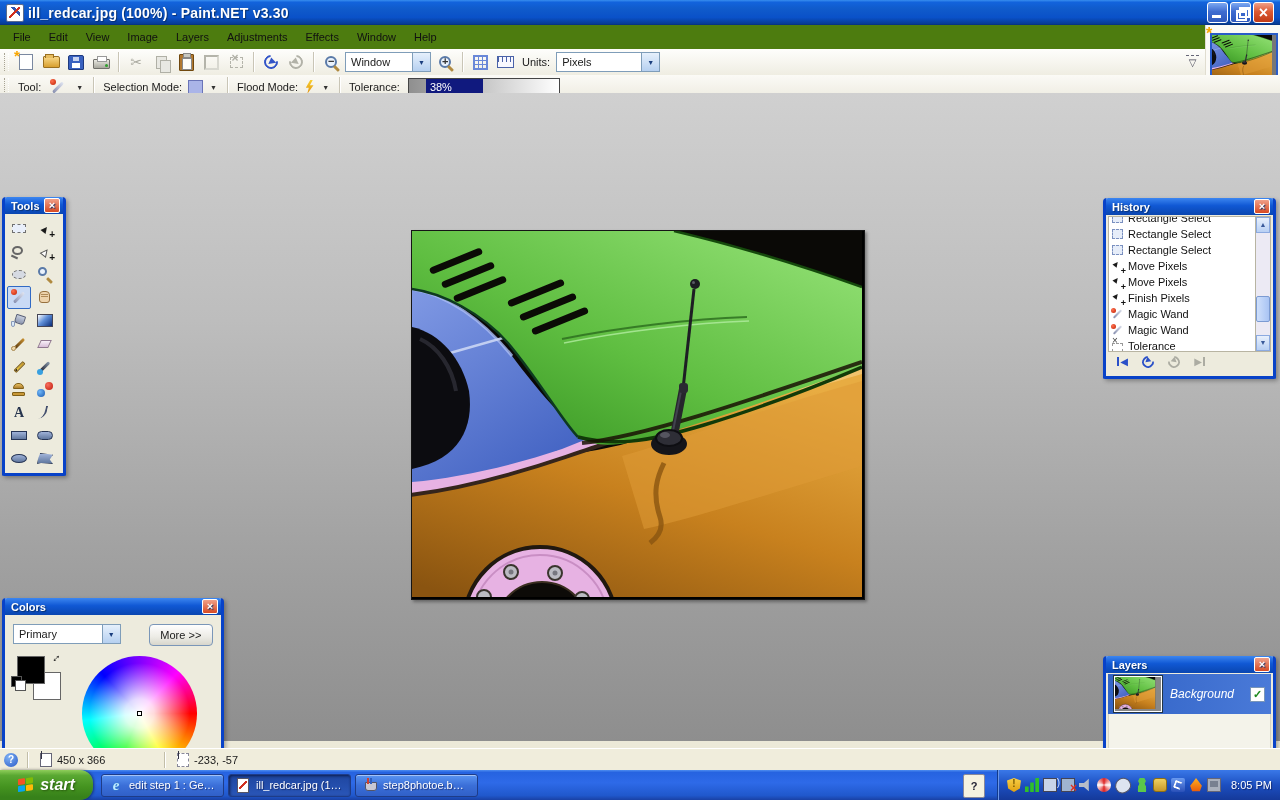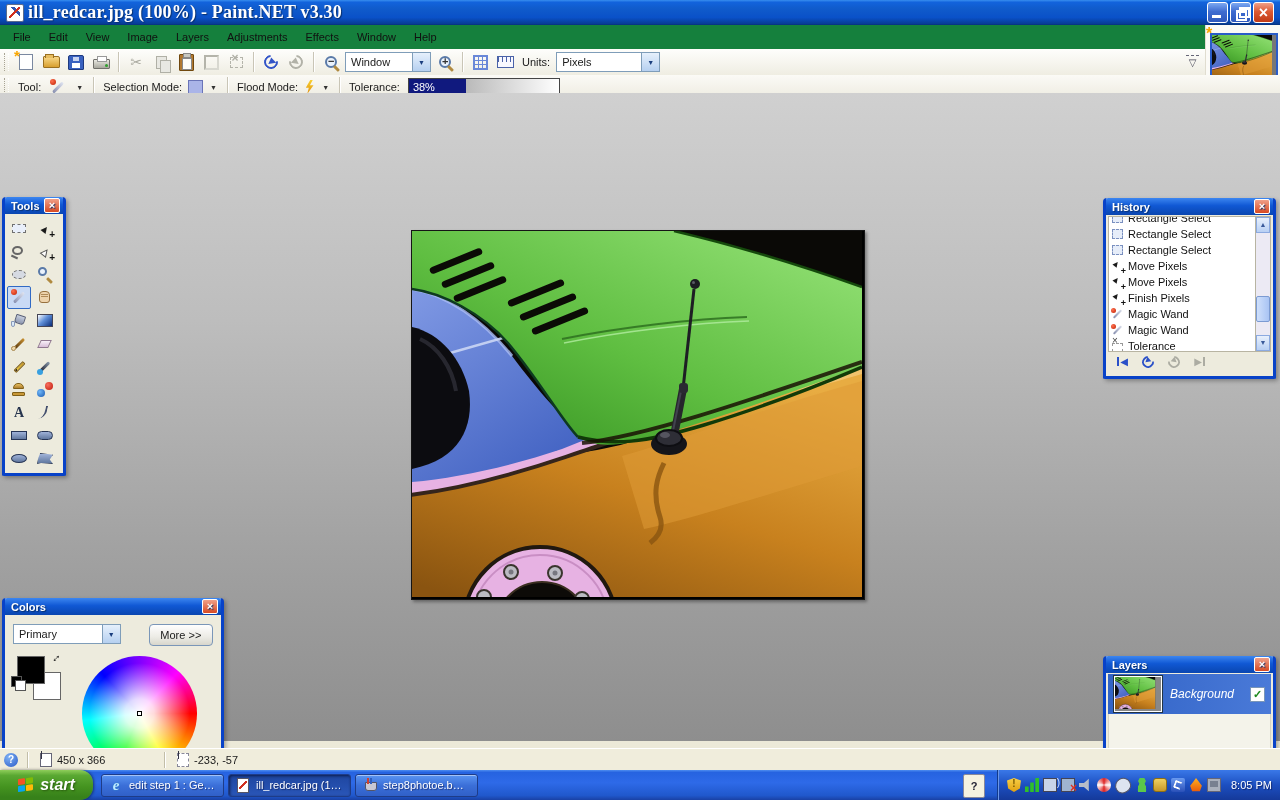--- a/index.html
+++ b/index.html
@@ -7,31 +7,31 @@
           font-family:"Liberation Sans",sans-serif;font-size:11px;color:#1a1a1a;
           background:#ECE9D8;}
   
   .titlebar{position:absolute;left:0;top:0;width:1280px;height:25px;
     background:linear-gradient(180deg,#388EEF 0%,#1263DC 9%,#105BCB 35%,#0A51C8 70%,#073B93 96%,#062F75 100%);
     background-color:#0A51C8;display:flex;align-items:center;padding:0 4px;box-sizing:border-box;}
   .appicon{width:16px;height:16px;position:relative;margin:0 4px 0 2px;background:#fff;border:1px solid #5A6B8C;border-radius:2px;}
   .appicon::after{content:"";position:absolute;left:2px;top:2px;width:11px;height:11px;
     background:linear-gradient(135deg,transparent 42%,#D03020 42%,#D03020 58%,transparent 58%),
                linear-gradient(45deg,transparent 55%,#3055B0 55%,#3055B0 75%,transparent 75%);}
-  .title-text{color:#fff;font-weight:bold;font-size:18px;text-shadow:1px 1px 1px #08306E;letter-spacing:.2px;font-family:Liberation Serif, serif;}
+  .title-text{color:#fff;font-weight:bold;font-size:14px;text-shadow:1px 1px 1px #08306E;letter-spacing:.2px;}
   .winbtns{margin-left:auto;display:flex;gap:2px;padding-right:2px;}
   .winbtn{width:21px;height:21px;border-radius:3px;border:1px solid #fff;box-sizing:border-box;
     background:linear-gradient(180deg,#7CA9F2,#3E6CD0 45%,#2E58BC);position:relative;}
   .winbtn.close{background:linear-gradient(180deg,#F0A088,#DC5A34 45%,#C03A16);}
   .winbtn.min::after{content:"";position:absolute;left:4px;bottom:4px;width:9px;height:3px;background:#fff;}
   .winbtn.restore::after{content:"";position:absolute;left:5px;top:7px;width:7px;height:6px;border:2px solid #fff;border-top-width:3px;}
   .winbtn.restore::before{content:"";position:absolute;left:8px;top:4px;width:7px;height:6px;border:2px solid #fff;border-top-width:3px;}
   .winbtn.close::after{content:"×";position:absolute;left:0;top:-1px;width:100%;text-align:center;color:#fff;font-size:16px;font-weight:bold;line-height:21px;}
   
-  .menubar{position:absolute;left:0;top:25px;width:1280px;height:24px;background:#15803d;display:flex;align-items:center;padding-left:4px;box-sizing:border-box;}
+  .menubar{position:absolute;left:0;top:25px;width:1280px;height:24px;background:#4d7c0f;display:flex;align-items:center;padding-left:4px;box-sizing:border-box;}
   .menu-item{padding:0 9px;line-height:24px;color:#111;}
   .toolbar{position:absolute;left:0;top:49px;width:1205px;height:26px;
     background:linear-gradient(180deg,#FEFEFC,#EFEDE2);display:flex;align-items:center;gap:3px;padding-left:4px;box-sizing:border-box;}
   .grip{width:3px;height:18px;border-left:1px dotted #A8A494;border-right:1px dotted #fff;margin-right:3px;}
   .tsep{width:1px;height:20px;background:#C9C5B6;margin:0 3px;box-shadow:1px 0 0 #fff;}
   .tbi{width:22px;height:22px;display:flex;align-items:center;justify-content:center;position:relative;}
   .tbi span{position:relative;display:block;}
   .tb-new span{width:12px;height:14px;background:#fff;border:1px solid #7A88A0;}
   .tb-new span::after{content:"*";position:absolute;top:-8px;left:-6px;color:#F8A600;font-size:15px;font-weight:bold;}
   .tb-open span{width:15px;height:10px;background:linear-gradient(#F8D888,#D8A030);border:1px solid #9A7020;border-radius:1px 2px 1px 1px;}
@@ -438,21 +438,21 @@
     <span class="lbl">Selection Mode:</span>
     <div class="swatch-sel"></div>
     <span class="dd-arrow">▼</span>
     <div class="tsep"></div>
     <span class="lbl">Flood Mode:</span>
     <div class="bolt"></div>
     <span class="dd-arrow">▼</span>
     <div class="tsep"></div>
     <span class="lbl">Tolerance:</span>
     <div class="tol-slider">
-      <div class="tol-fill" style="width: 38%;">
+      <div class="tol-fill" style="width: 38%; margin-left: 17px;">
         <span>38%</span>
       </div>
     </div>
   </div>
 
   <div class="workspace">
     <div class="canvas">
       <svg width="450" height="366" viewBox="0 0 450 366">
           <use href="#carimg"></use>
         </svg>

